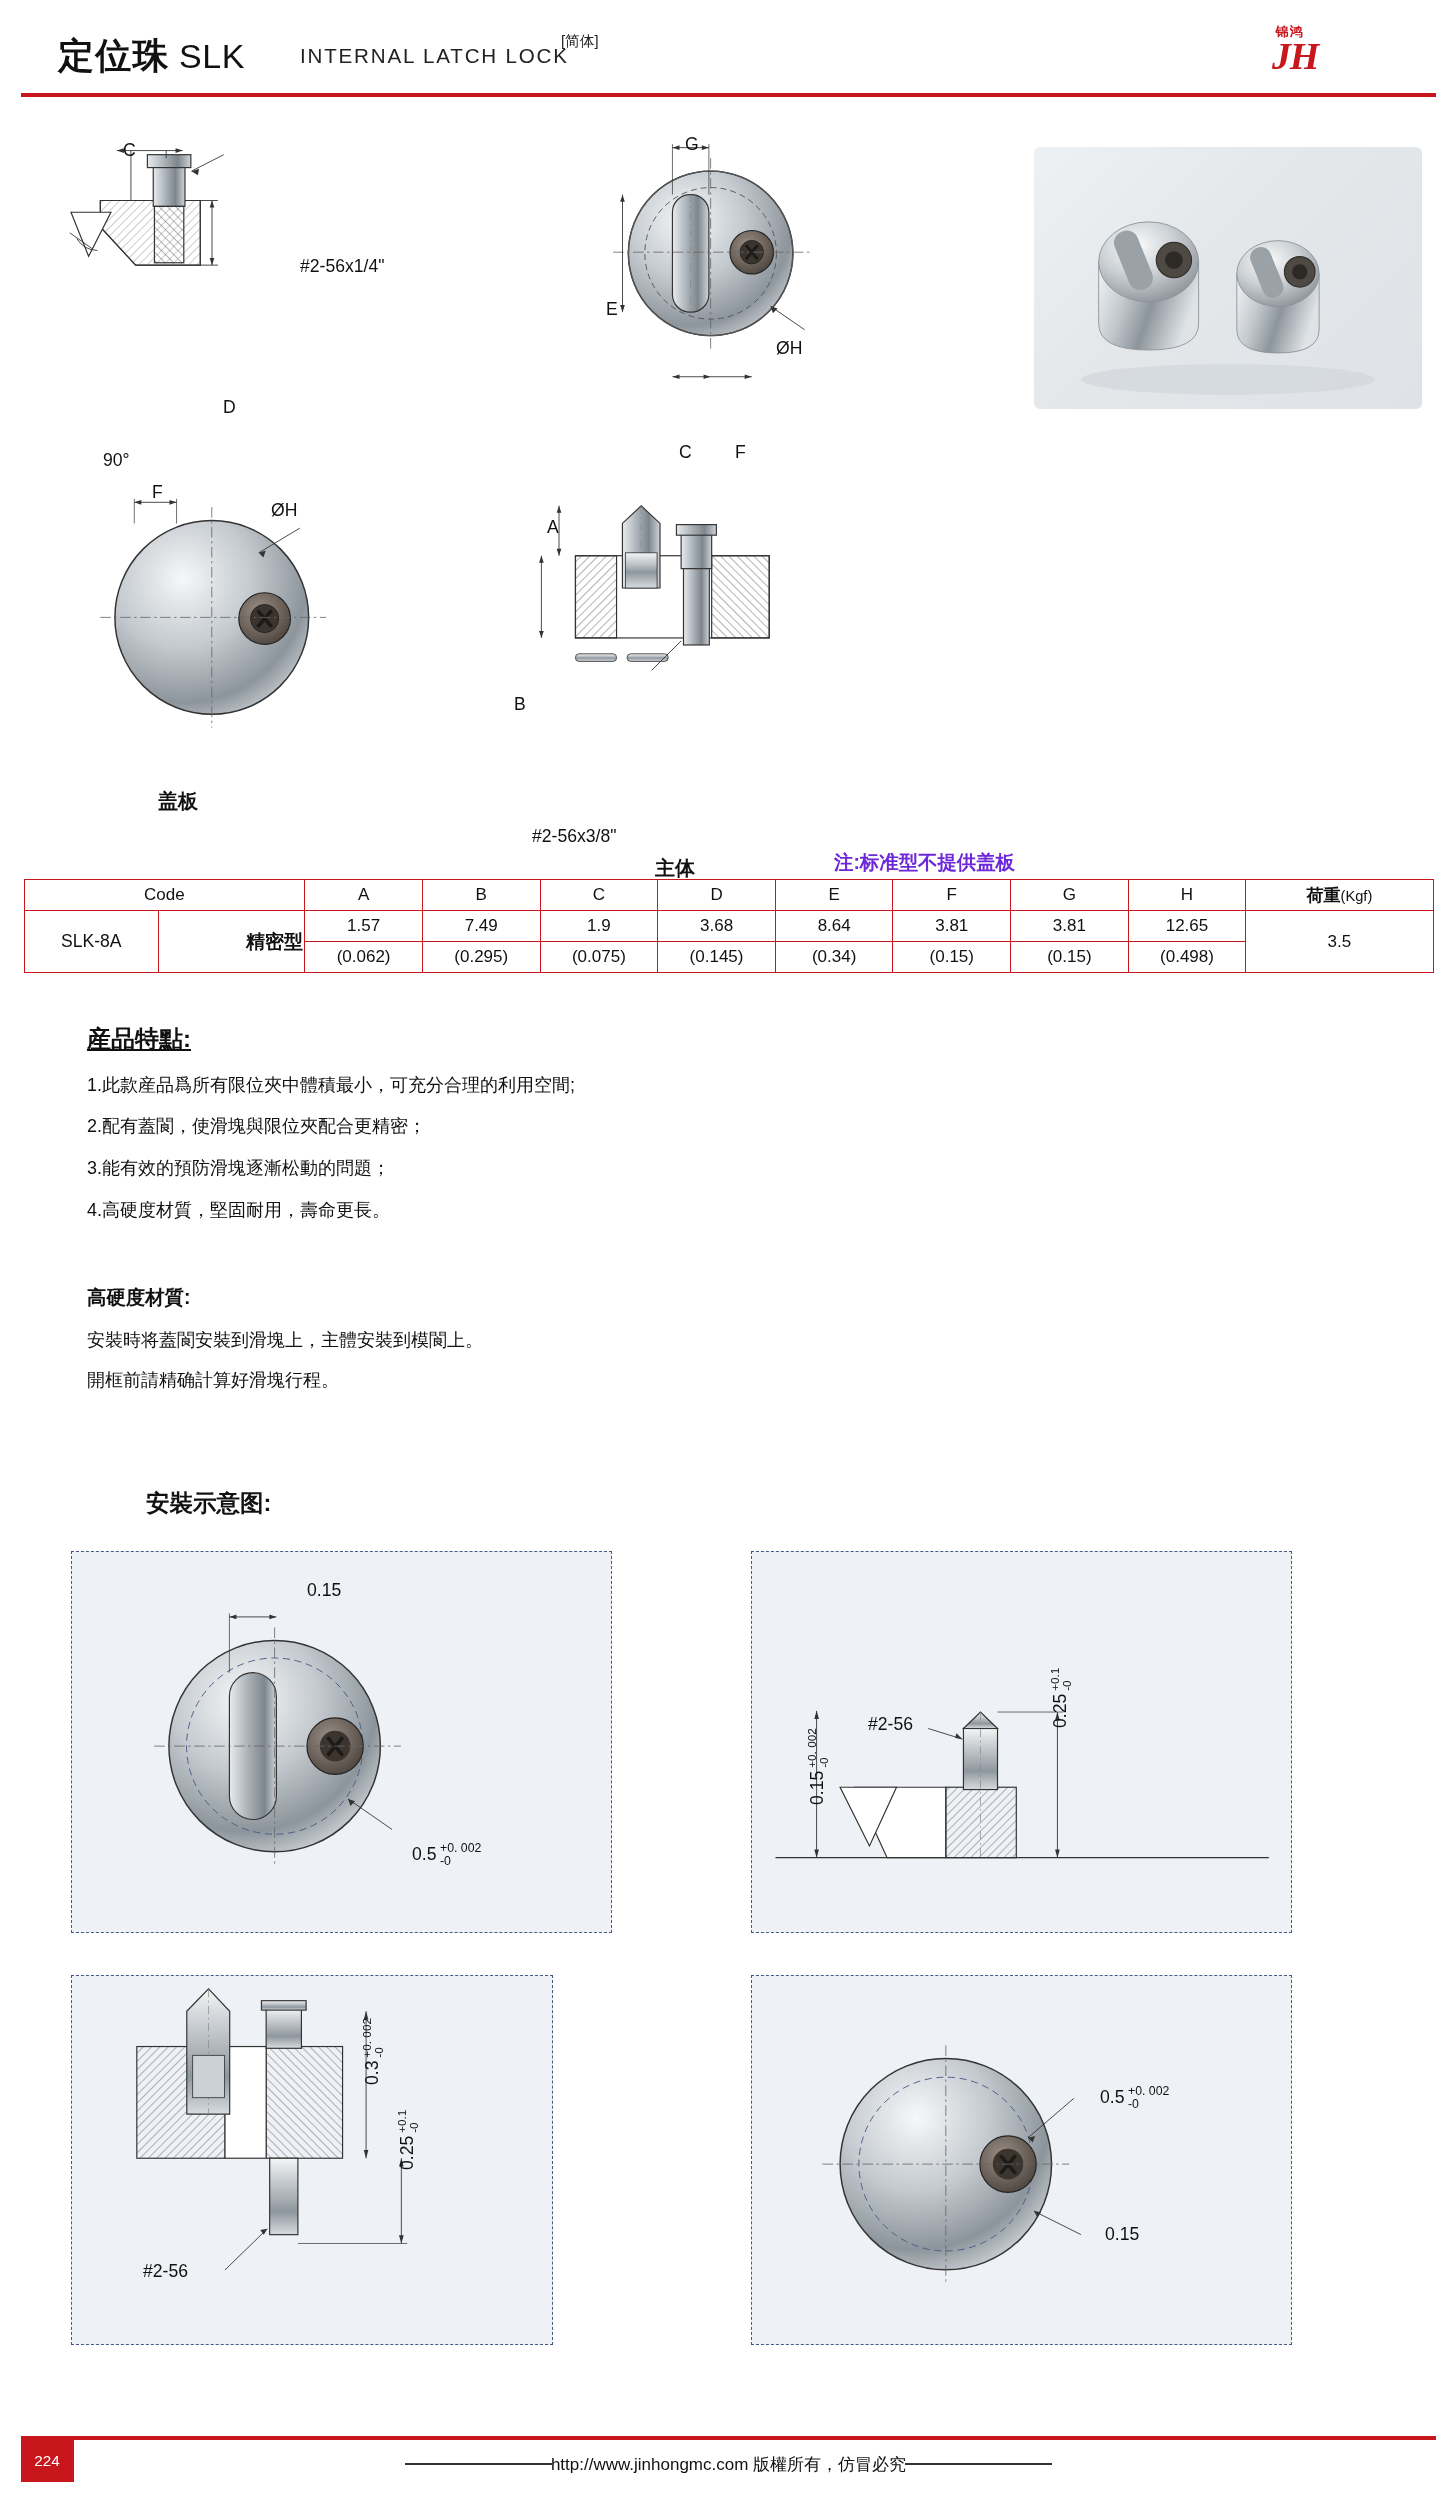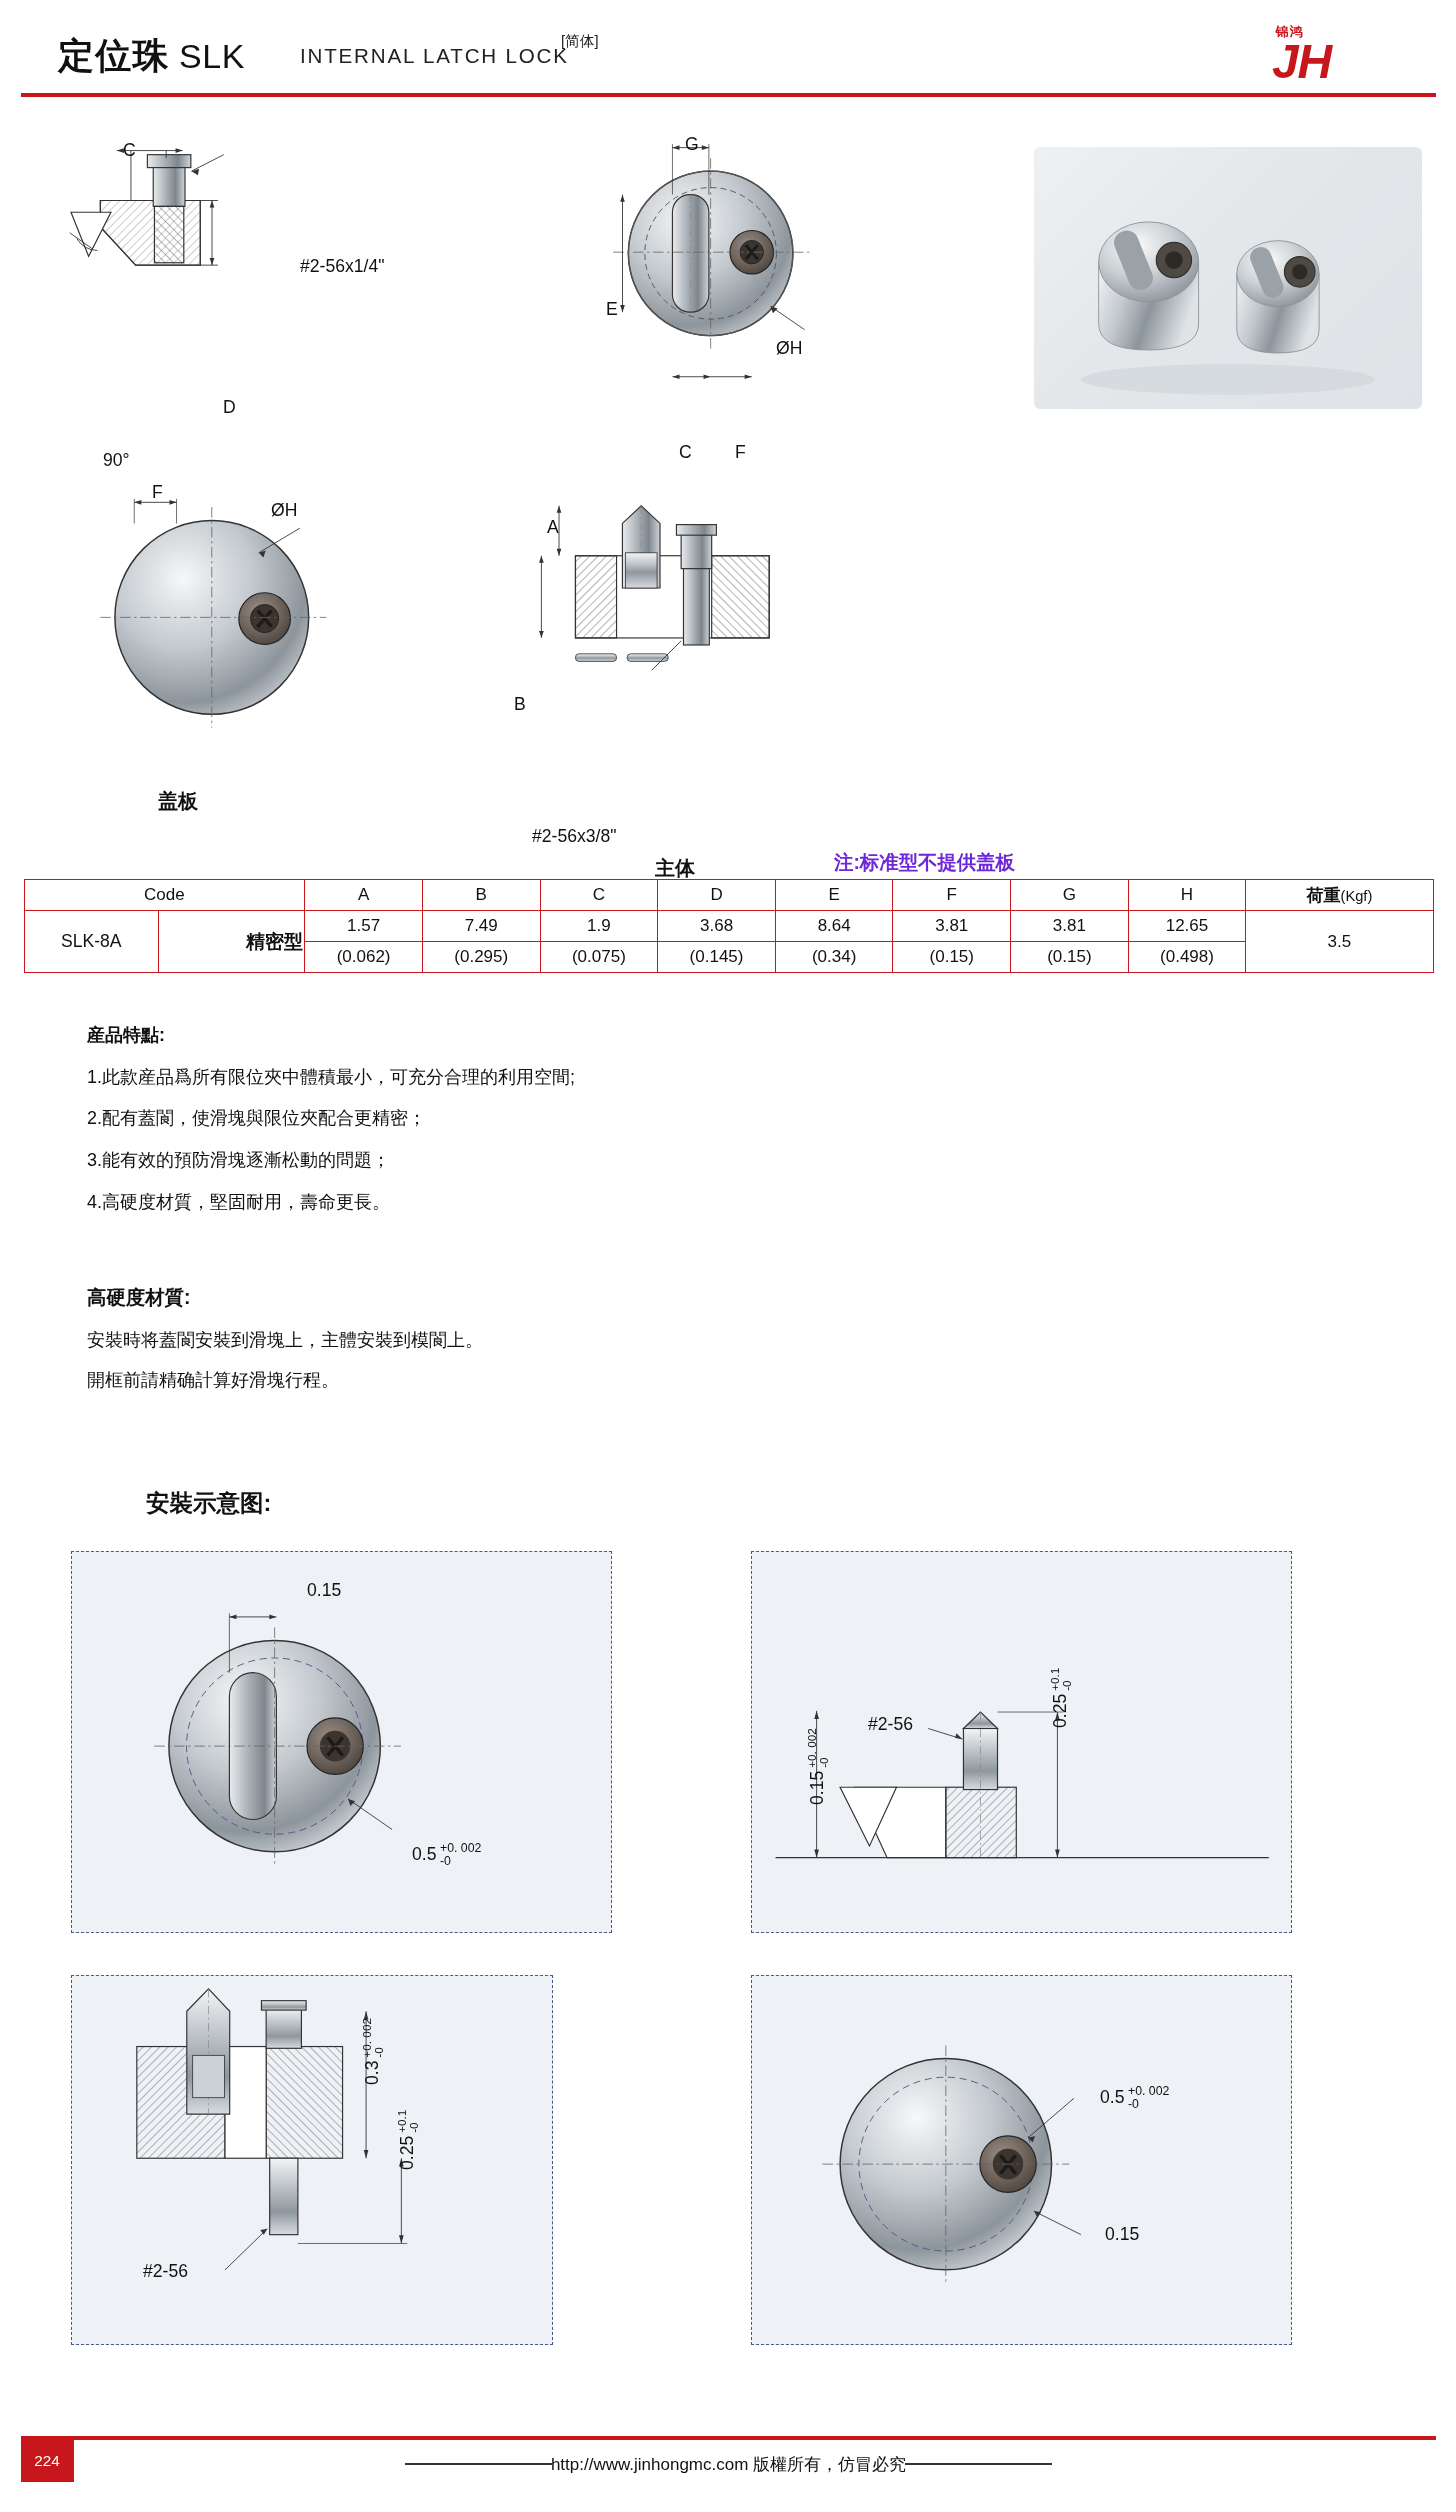--- a/index.html
+++ b/index.html
@@ -58,26 +58,26 @@
     position: absolute;
     left: 3.5px; top: 1.2px;
     font-size: 13px;
     color: #c8161d;
     letter-spacing: 1.2px;
     font-weight: bold;
   }
   .logo-jh {
     position: absolute;
     left: 0; top: 11.8px;
-    font-size: 48px;
+    font-size: 38px;
     font-weight: bold;
     font-style: italic;
     color: #c8161d;
     letter-spacing: -1.2px;
-    font-family: Liberation Sans, sans-serif;
+    font-family: Liberation Serif, serif;
   }
   .header-rule {
     position: absolute;
     left: 20.6px; right: 20.6px; top: 93px;
     height: 3.5px;
     background: #c8161d;
   }
 
   
   .drawings {
@@ -138,23 +138,24 @@
   .spec-table .model { font-size: 17.6px; }
   .spec-table .type { font-size: 19px; font-weight: bold; text-align: right; }
 
   
   .features {
     position: absolute;
     left: 87px; top: 1023px;
     width: 1058px;
   }
   .features .ftitle {
-    font-size: 18px;
+    font-size: 24px;
     font-weight: bold;
     margin-bottom: 17.6px;
+    text-decoration: underline;
   }
   .features .fline {
     font-size: 18px;
     margin-bottom: 17.6px;
     line-height: 1.35;
   }
   .install {
     position: absolute;
     left: 87px; top: 1284px;
     width: 1058px;

